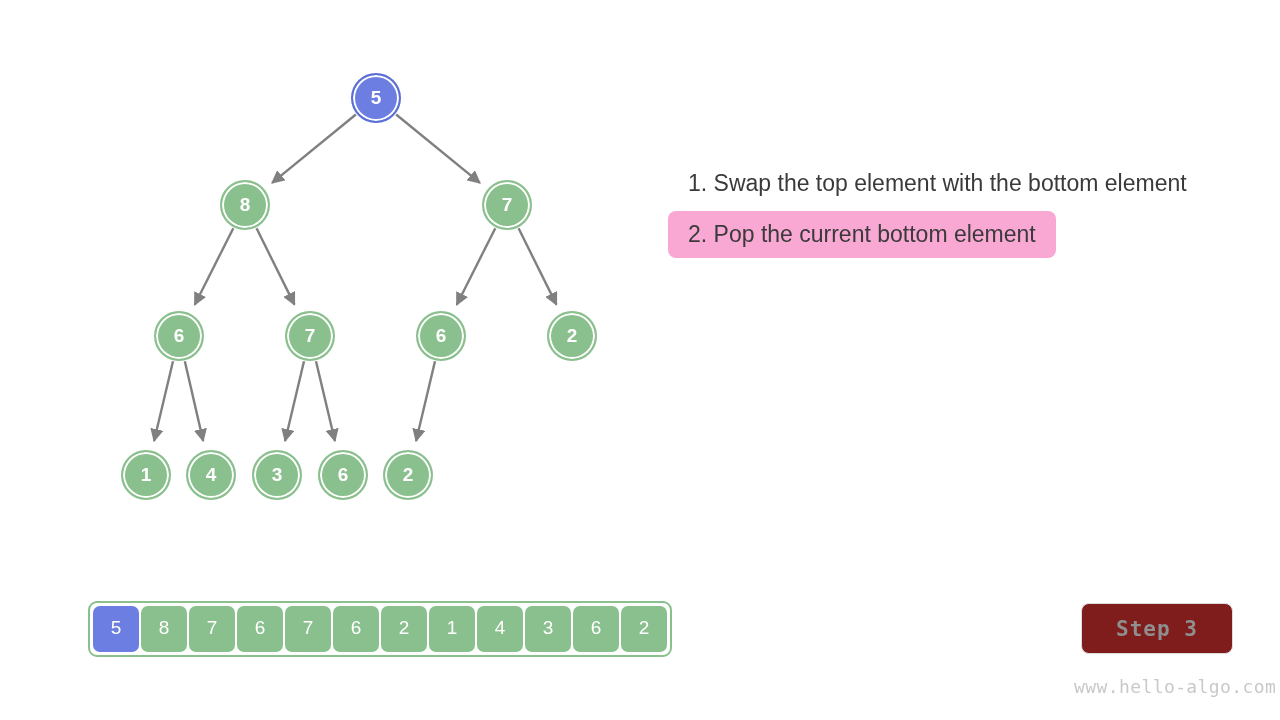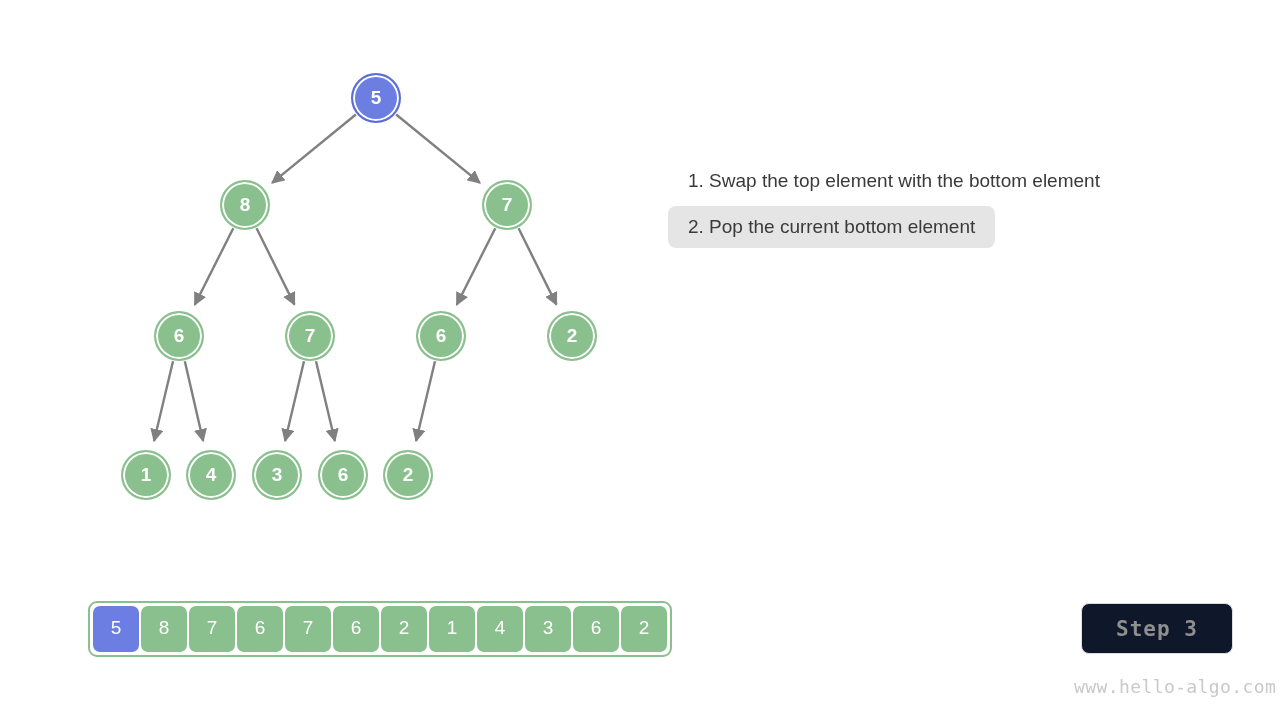--- a/index.html
+++ b/index.html
@@ -70,29 +70,29 @@
     width: 580px;
   }
   #panel-title {
     font-size: 20px;
     font-weight: bold;
     color: #333333;
     margin: 0 0 16px 20px;
     letter-spacing: -0.2px;
   }
   .step-line {
-    font-size: 19px;
+    font-size: 23px;
     color: #3a3a3a;
     padding: 10px 20px;
     border-radius: 8px;
     display: inline-block;
     margin-bottom: 4px;
   }
   .step-line.highlighted {
-    background: #e5e5e5;
+    background: #f9a8d4;
   }
   .step-row { display: block; }
 
   
   #array-view {
     position: absolute;
     left: 88px;
     top: 601px;
     display: flex;
     padding: 3px;
@@ -121,21 +121,21 @@
 
   
   #step-badge {
     position: absolute;
     left: 1081px;
     top: 603px;
     width: 150px;
     height: 49px;
     border: 1.5px solid #dcdcdc;
     border-radius: 8px;
-    background: #0f172a;
+    background: #7f1d1d;
     display: flex;
     align-items: center;
     justify-content: center;
     font-family: "DejaVu Sans Mono", "Liberation Mono", monospace;
     font-size: 21px;
     font-weight: bold;
     color: #8f8f8f;
     letter-spacing: 1px;
     user-select: none;
   }

